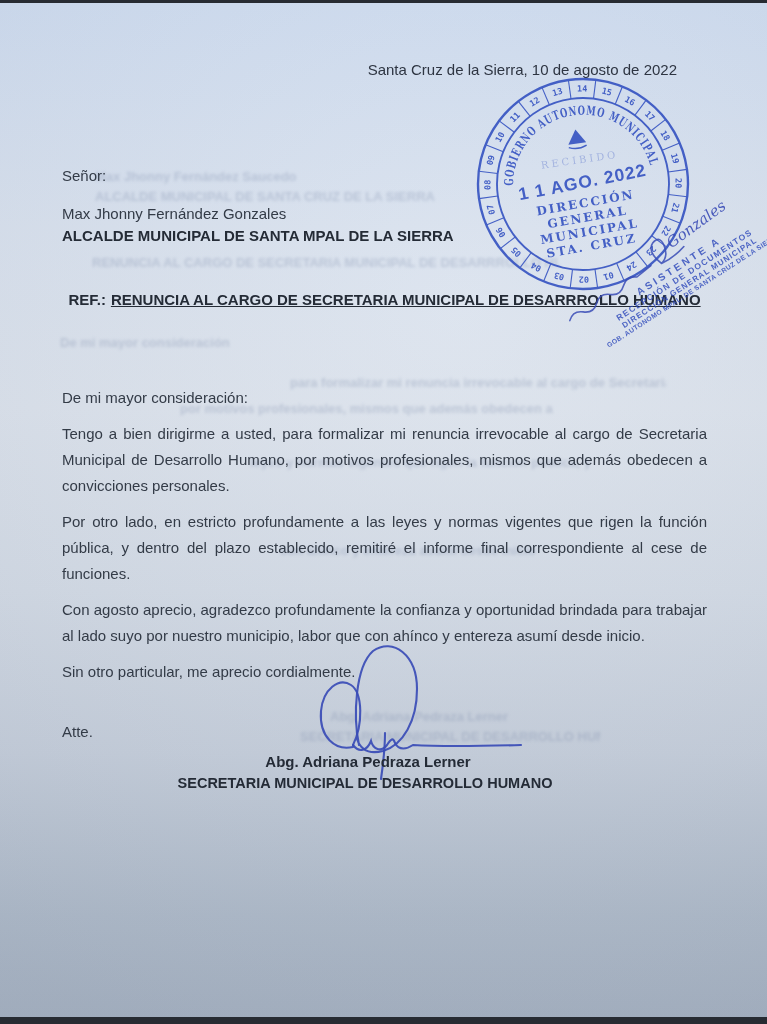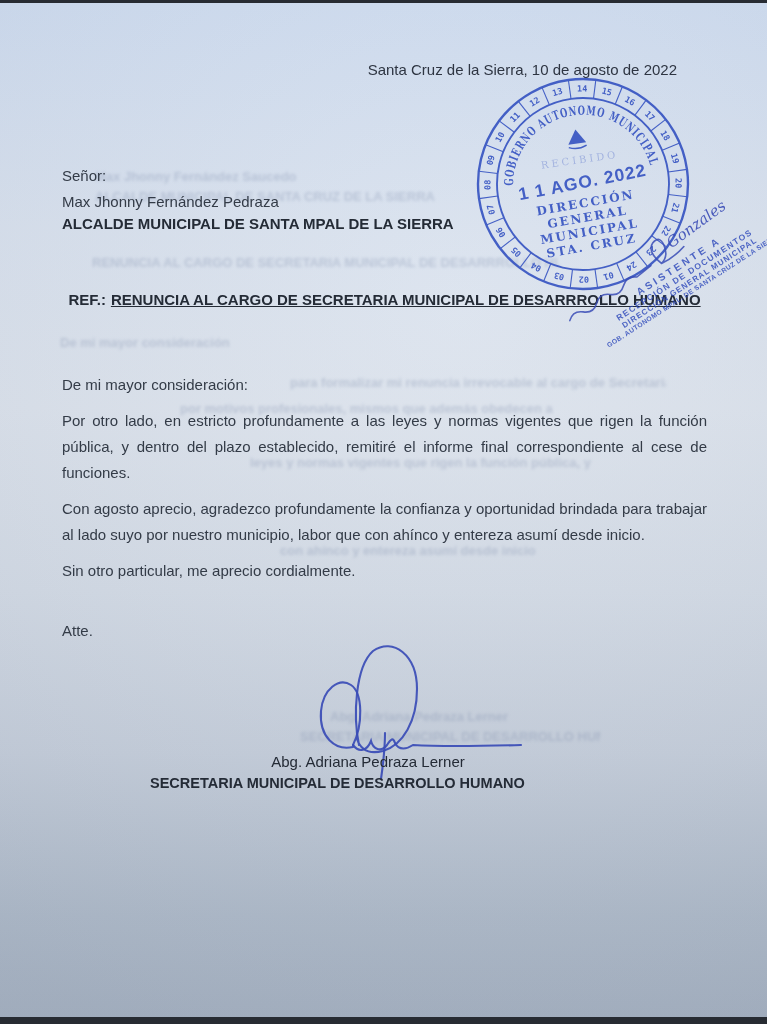--- a/index.html
+++ b/index.html
@@ -6,30 +6,30 @@
   .paper{
     position:absolute;left:0;top:3px;width:767px;height:1014px;overflow:hidden;
     background:linear-gradient(180deg,#cfddf1 0%,#d8e1ee 22%,#dbe2ec 40%,#d3dbe6 58%,#c6cfdc 74%,#b0bccb 90%,#a8b4c4 100%);
     font-family:"Liberation Sans",sans-serif;color:#333b47;
   }
   .paper::before{content:"";position:absolute;inset:0;pointer-events:none;
     background:radial-gradient(120% 80% at 60% 30%,rgba(255,255,255,0.10),rgba(90,100,120,0.10) 95%);}
   .abs{position:absolute;}
   .date-line{top:58px;right:90px;font-size:15px;color:#2e3542;}
   .addressee{left:62px;top:162px;font-size:15px;line-height:22px;}
-  .addr-salutation{margin-bottom:4px;}
+  .addr-salutation{margin-bottom:16px;}
   .addr-title{font-weight:bold;color:#242b36;}
   .ref-line{left:60px;right:58px;top:288px;text-align:center;font-weight:bold;font-size:15px;color:#242b36;white-space:nowrap;}
   .ref-subject{text-decoration:underline;margin-left:5px;text-align:center;}
   .letter-body{left:62px;top:369px;width:645px;font-size:15px;line-height:26px;color:#333b47;}
-  .greeting{margin:0 0 10px 0;}
+  .greeting{margin:13px 0 10px 0;}
   .letter-body p{margin:0 0 10px 0;text-align:justify;}
   .closing{margin-top:34px;}
-  .sig-name{left:203px;top:750px;width:330px;text-align:center;font-weight:normal;font-size:15px;color:#242b36;}
-  .sig-title{left:150px;top:772px;width:430px;font-weight:bold;font-size:14.5px;color:#242b36;}
+  .sig-name{left:203px;top:750px;width:330px;text-align:center;font-weight:bold;font-size:15px;color:#242b36;}
+  .sig-title{left:150px;top:772px;width:430px;text-align:center;font-weight:bold;font-size:14.5px;color:#242b36;}
   .signature-svg{left:295px;top:630px;}
   .signature-svg path{fill:none;stroke:#3a4cb6;stroke-width:2.1;stroke-linecap:round;opacity:.92;}
   
   .stamp-round{left:462px;top:60px;transform:rotate(-8deg);opacity:.85;}
   .stamp-round text{fill:#2b4abf;}
   .stamp-round circle{fill:none;stroke:#2b4abf;}
   .ring-num{font-family:"DejaVu Sans Mono",monospace;font-size:8.5px;font-weight:bold;text-anchor:middle;dominant-baseline:central;}
   .ring-tick{stroke:#2b4abf;stroke-width:1.1;}
   .arc-title{font-family:"DejaVu Serif",serif;font-size:12.5px;font-weight:bold;letter-spacing:1.5px;}
   .recibido{font-family:"DejaVu Serif",serif;font-size:10px;letter-spacing:3px;text-anchor:middle;opacity:.35;}
@@ -64,31 +64,32 @@
       <div class="ghost" style="left: 250px; top: 452px; width: 388px;">leyes y normas vigentes que rigen la función pública, y</div>
       <div class="ghost" style="left: 280px; top: 540px; width: 330px;">con ahínco y entereza asumí desde inicio</div>
       <div class="ghost" style="left: 330px; top: 706px; width: 235px;">Abg. Adriana Pedraza Lerner</div>
       <div class="ghost" style="left: 300px; top: 726px; width: 300px;">SECRETARIA MUNICIPAL DE DESARROLLO HUMANO</div>
     </div>
 
   <div class="abs date-line">Santa Cruz de la Sierra, 10 de agosto de 2022</div>
 
   <div class="abs addressee">
     <div class="addr-salutation">Señor:</div>
-    <div>Max Jhonny Fernández Pedraza</div>
+    <div>Max Jhonny Fernández Gonzales</div>
     <div class="addr-title">ALCALDE MUNICIPAL DE SANTA MPAL DE LA SIERRA</div>
   </div>
 
   <div class="abs ref-line">
     <span>REF.:</span><span class="ref-subject">RENUNCIA AL CARGO DE SECRETARIA MUNICIPAL DE DESARRROLLO HUMANO</span>
   </div>
 
   <div class="abs letter-body">
     <div class="greeting">De mi mayor consideración:</div>
     <div id="paragraphs">
+        <p>Tengo a bien dirigirme a usted, para formalizar mi renuncia irrevocable al cargo de Secretaria Municipal de Desarrollo Humano, por motivos profesionales, mismos que además obedecen a convicciones personales.</p>
         <p>Por otro lado, en estricto profundamente a las leyes y normas vigentes que rigen la función pública, y dentro del plazo establecido, remitiré el informe final correspondiente al cese de funciones.</p>
         <p>Con agosto aprecio, agradezco profundamente la confianza y oportunidad brindada para trabajar al lado suyo por nuestro municipio, labor que con ahínco y entereza asumí desde inicio.</p>
         <p>Sin otro particular, me aprecio cordialmente.</p>
       </div>
     <div class="closing">Atte.</div>
   </div>
 
   <svg class="abs signature-svg" width="240" height="152" viewBox="0 0 240 152">
     <path d="M 58 114 C 40 118 24 104 26 78 C 28 56 44 44 56 52 C 68 60 68 92 58 112"></path>
     <path d="M 64 112 C 58 84 60 34 78 18 C 98 4 122 22 122 56 C 122 88 108 112 88 118 C 76 121 66 118 62 106"></path>

